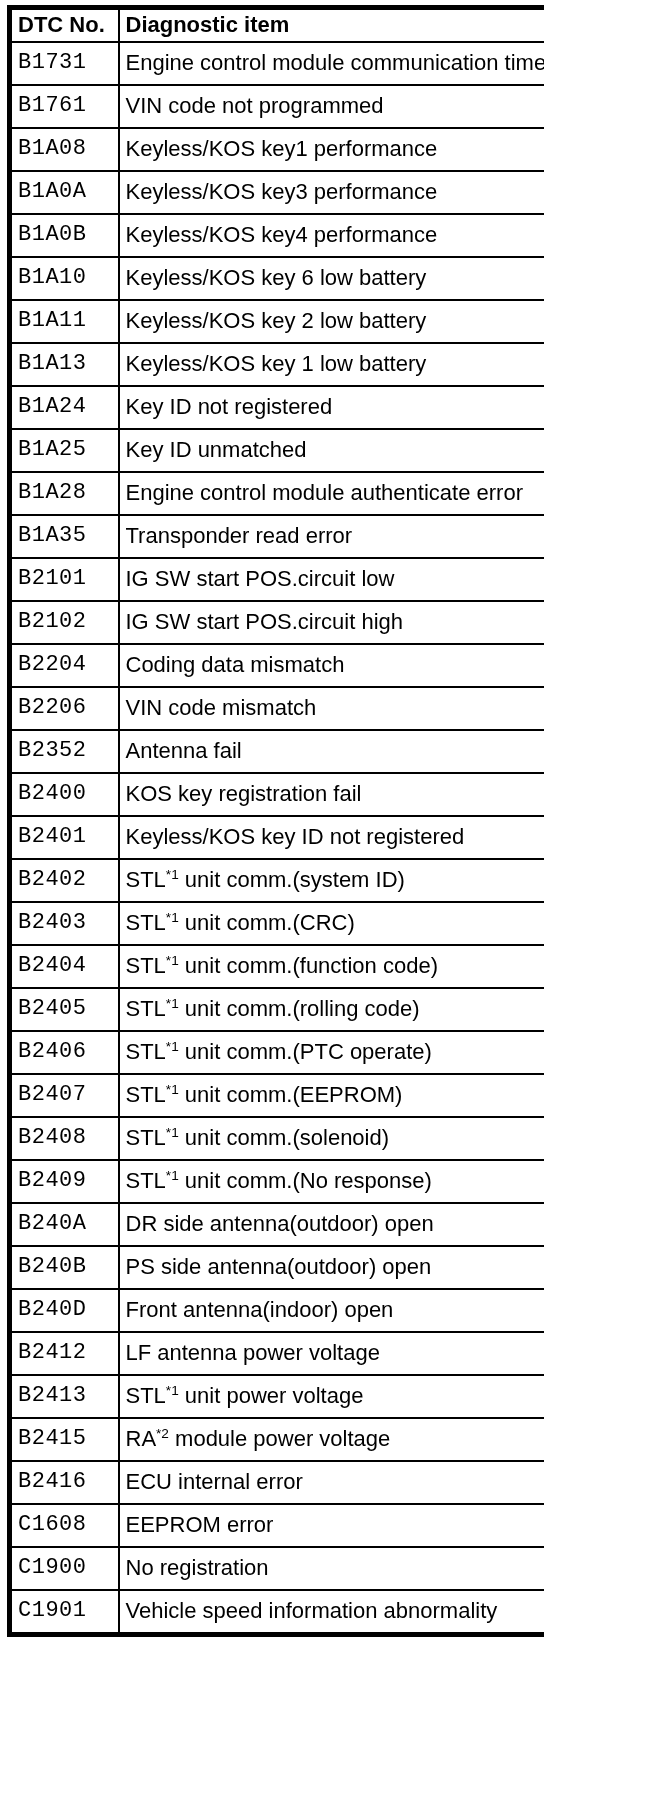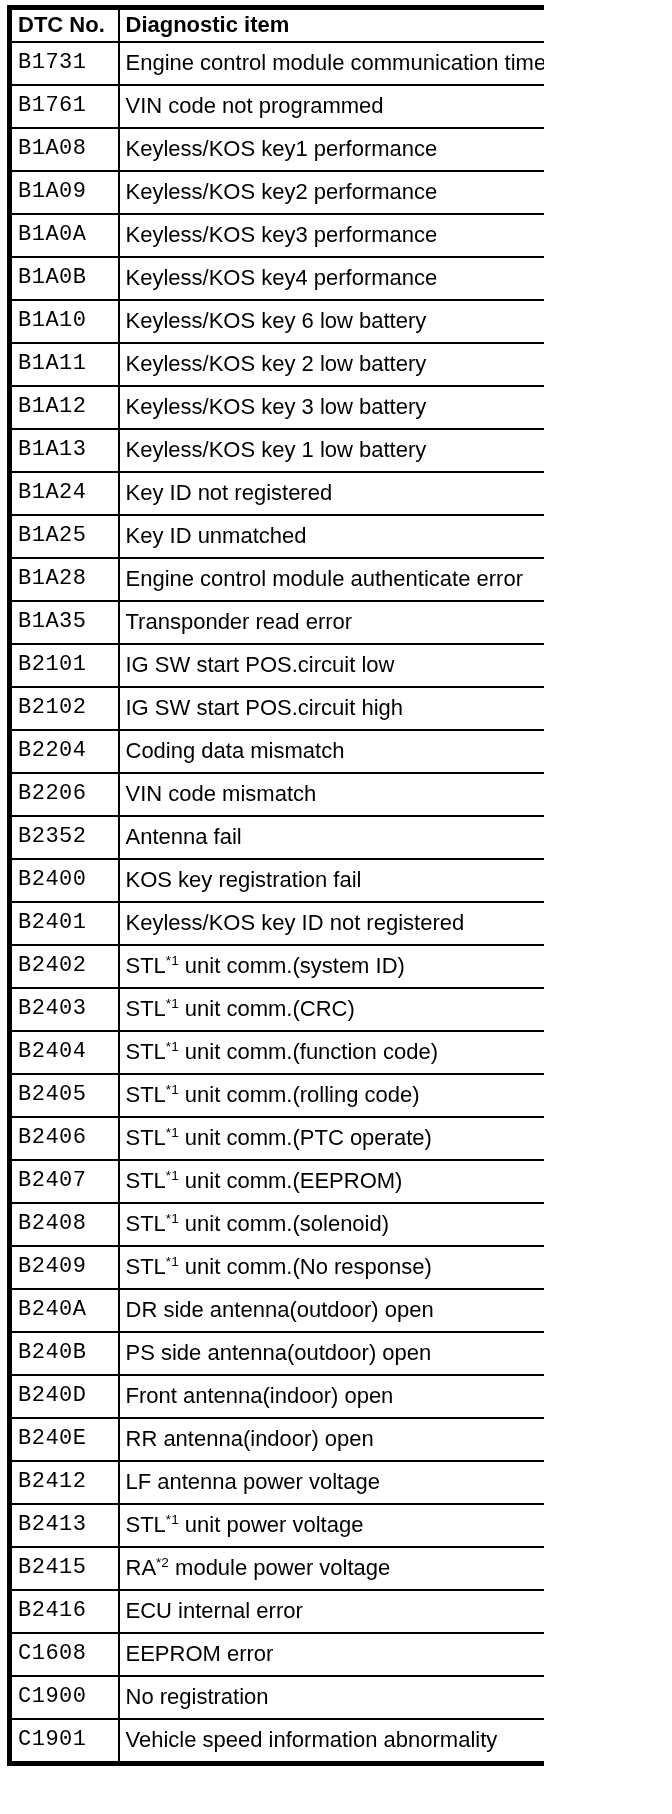--- a/index.html
+++ b/index.html
@@ -75,44 +75,36 @@
         </tr>
         <tr>
           <td class="code-cell">B1761</td>
           <td class="item-cell">VIN code not programmed</td>
         </tr>
         <tr>
           <td class="code-cell">B1A08</td>
           <td class="item-cell">Keyless/KOS key1 performance</td>
         </tr>
         <tr>
-          <td class="code-cell">B1A09</td>
-          <td class="item-cell">Keyless/KOS key2 performance</td>
-        </tr>
-        <tr>
           <td class="code-cell">B1A0A</td>
           <td class="item-cell">Keyless/KOS key3 performance</td>
         </tr>
         <tr>
           <td class="code-cell">B1A0B</td>
           <td class="item-cell">Keyless/KOS key4 performance</td>
         </tr>
         <tr>
           <td class="code-cell">B1A10</td>
           <td class="item-cell">Keyless/KOS key 6 low battery</td>
         </tr>
         <tr>
           <td class="code-cell">B1A11</td>
           <td class="item-cell">Keyless/KOS key 2 low battery</td>
         </tr>
         <tr>
-          <td class="code-cell">B1A12</td>
-          <td class="item-cell">Keyless/KOS key 3 low battery</td>
-        </tr>
-        <tr>
           <td class="code-cell">B1A13</td>
           <td class="item-cell">Keyless/KOS key 1 low battery</td>
         </tr>
         <tr>
           <td class="code-cell">B1A24</td>
           <td class="item-cell">Key ID not registered</td>
         </tr>
         <tr>
           <td class="code-cell">B1A25</td>
           <td class="item-cell">Key ID unmatched</td>
@@ -189,24 +181,20 @@
           <td class="code-cell">B240A</td>
           <td class="item-cell">DR side antenna(outdoor) open</td>
         </tr>
         <tr>
           <td class="code-cell">B240B</td>
           <td class="item-cell">PS side antenna(outdoor) open</td>
         </tr>
         <tr>
           <td class="code-cell">B240D</td>
           <td class="item-cell">Front antenna(indoor) open</td>
-        </tr>
-        <tr>
-          <td class="code-cell">B240E</td>
-          <td class="item-cell">RR antenna(indoor) open</td>
         </tr>
         <tr>
           <td class="code-cell">B2412</td>
           <td class="item-cell">LF antenna power voltage</td>
         </tr>
         <tr>
           <td class="code-cell">B2413</td>
           <td class="item-cell">STL<sup class="fnote">*1</sup> unit power voltage</td>
         </tr>
         <tr>

